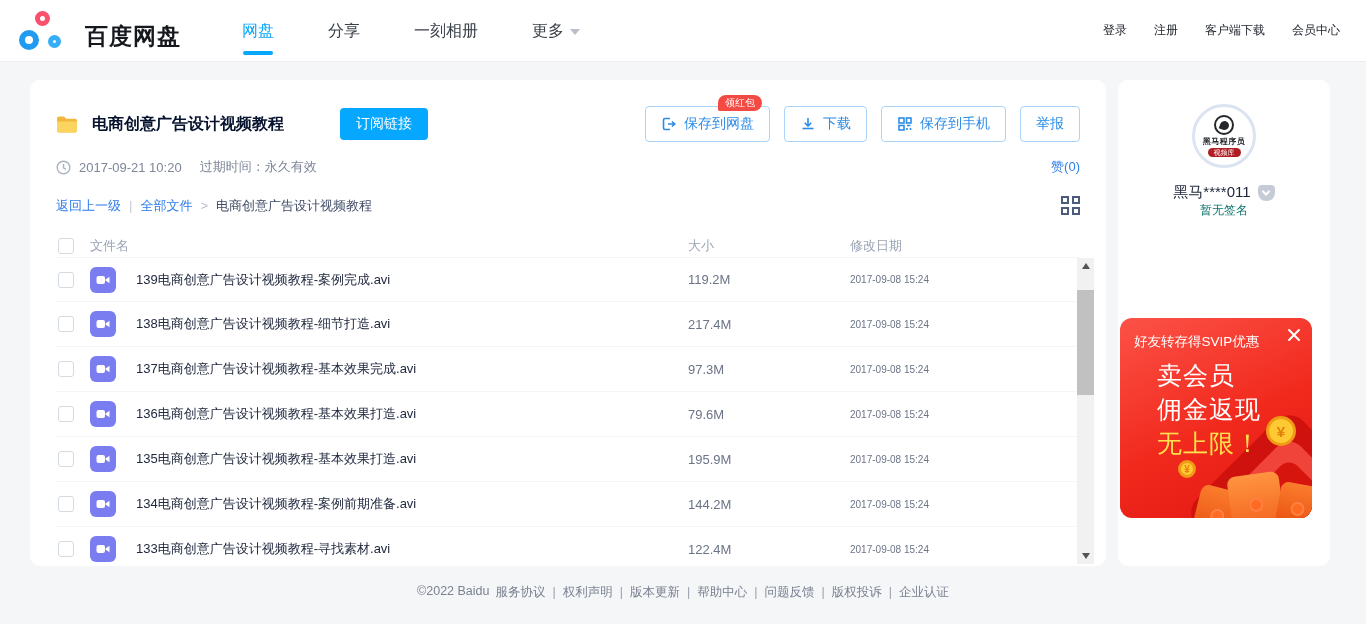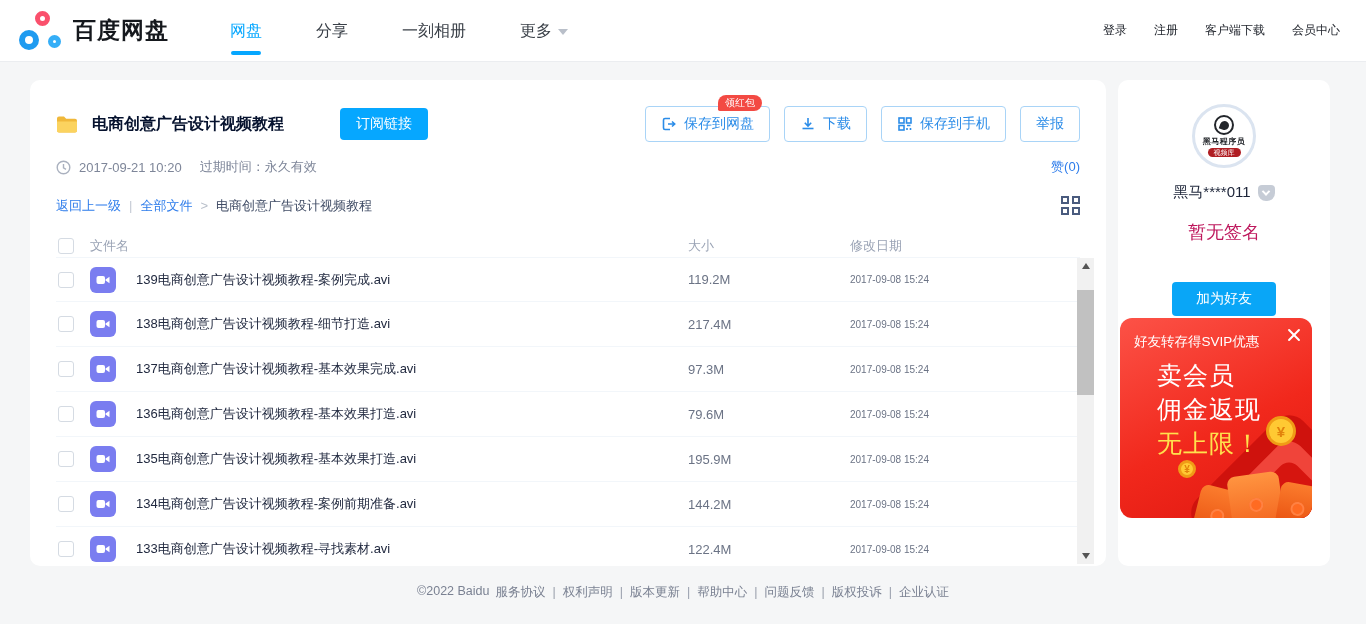--- a/index.html
+++ b/index.html
@@ -13,21 +13,21 @@
     color: #1f2430;
   }
 
   
   .topbar {
     position: absolute; top:0; left:0; right:0; height:62px;
     background:#fff; border-bottom:1px solid #ebedf0;
     display:flex; align-items:center; padding:0 26px 0 18px;
     z-index: 5;
   }
-  .logo { display:flex; align-items:center; cursor:pointer; }
+  .logo { display:flex; align-items:flex-end; cursor:pointer;gap:12px; }
   .logo-mark { position:relative; width:46px; height:42px; }
   .ring { position:absolute; border-radius:50%; }
   .ring-red   { width:15px; height:15px; border:5px solid #fa506c; top:1px;  left:17px; z-index:2;}
   .ring-blue1 { width:20px; height:20px; border:6px solid #1f9bf0; bottom:2px; left:1px; }
   .ring-blue2 { width:13px; height:13px; border:5px solid #35aef7; bottom:4px; right:3px; }
   .logo-text { font-size:23px; font-weight:bold; color:#15181d; margin-left:9px; letter-spacing:1px; }
 
   .mainnav { display:flex; align-items:center; margin-left:34px; height:62px; }
   .nav-item {
     position:relative; font-size:16px; color:#3a4048; padding:0 27px;
@@ -139,21 +139,21 @@
   .horse-dot { width:9px; height:9px; background:#23262b; border-radius:50% 50% 50% 0; transform:rotate(20deg); }
   .avatar-name { font-size:8px; font-weight:bold; color:#23262b; margin-top:1px; letter-spacing:0.5px;}
   .avatar-strip { margin-top:1px; background:#b01e23; color:#fff; font-size:7px; line-height:9px; padding:0 6px; border-radius:5px; }
   .uname-row { margin-top:15px; display:flex; align-items:center; justify-content:center; gap:7px; }
   .uname { font-size:15px; color:#1c2438; }
   .vbadge {
     width:17px; height:16px; background:#c6ccd6; border-radius:4px 4px 8px 8px;
     display:flex; align-items:center; justify-content:center; cursor:pointer;
   }
   .vbadge i { width:6px; height:6px; border-right:2px solid #fff; border-bottom:2px solid #fff; transform:rotate(45deg) translate(-1px,-1px); }
-  .signature { margin-top:18px; font-size:18px; color:#be185d; }
+  .signature { font-size:12px; color:#0f766e; }
   .btn-addfriend {
     margin-top:38px; width:104px; height:34px; background:#09a6f7; color:#fff;
     border:none; border-radius:4px; font-size:14px; cursor:pointer; font-family:inherit;
   }
 
   
   .ad-banner {
     position:absolute; left:1120px; top:318px; width:192px; height:200px;
     border-radius:12px; overflow:hidden; z-index:4; cursor:pointer;
     background:linear-gradient(155deg, #fc5247 0%, #f1281c 55%, #df1710 100%);
@@ -416,21 +416,20 @@
     <span class="avatar-name">黑马程序员</span>
     <span class="avatar-strip">视频库</span>
   </div>
   <div class="uname-row">
     <span class="uname">黑马****011</span>
     <span class="vbadge">
         <i></i>
       </span>
   </div>
   <div class="signature">暂无签名</div>
-  <button class="btn-addfriend">加为好友</button>
 </aside>
 
 <div class="ad-banner">
   <span class="ad-diamond1"></span>
   <span class="ad-diamond2"></span>
   <span class="ad-diamond3"></span>
   <span class="envelope env2">
       <span class="env-dot"></span>
     </span>
   <span class="envelope env1">

